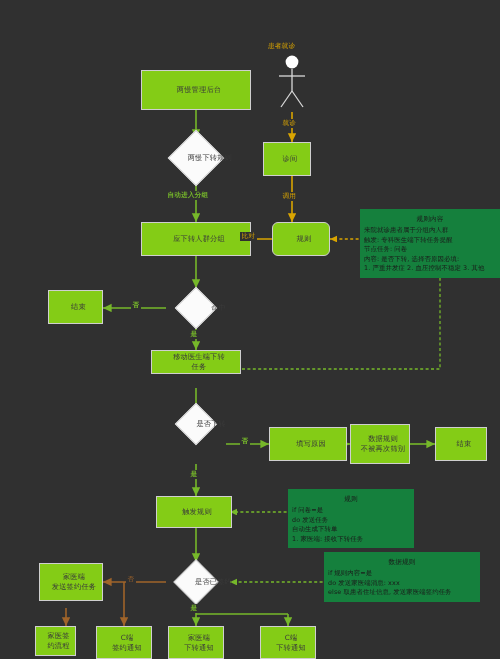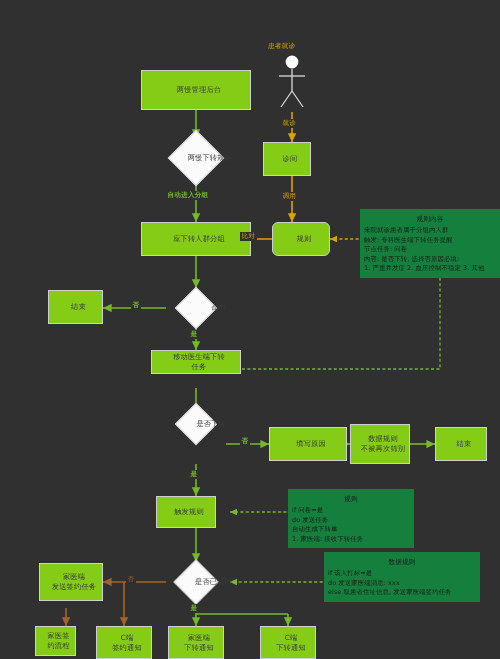--- a/index.html
+++ b/index.html
@@ -197,21 +197,21 @@
 
   <div class="node" style="left:350px;top:424px;width:60px;height:40px;flex-direction:column;">
     <span>数据规则</span>
     <span>不被再次筛别</span>
   </div>
 
   <div class="node" style="left:435px;top:427px;width:52px;height:34px;">
     <span>结束</span>
   </div>
 
-  <div class="node" style="left:156px;top:496px;width:60px;height:32px;">
+  <div class="node" style="left:156px;top:496px;width:76px;height:32px;">
     <span>触发规则</span>
   </div>
 
   <div class="diamond" style="left:160px;top:562px;width:72px;height:40px;">
     <div class="dshape" style="width:32px;height:32px;left:20px;top:4px;"></div>
     <div class="dlabel">是否已签约</div>
   </div>
 
   <div class="node" style="left:39px;top:563px;width:64px;height:38px;flex-direction:column;">
     <span>家医端</span>
@@ -260,18 +260,18 @@
   <div class="note" style="left:288px;top:489px;width:126px;">
     <span class="nt">规则</span>
     <span class="nl">if 问卷=是</span>
     <span class="nl">do  发送任务</span>
     <span class="nl">自动生成下转单</span>
     <span class="nl">1. 家医端: 接收下转任务</span>
   </div>
 
   <div class="note" style="left:324px;top:552px;width:156px;">
     <span class="nt">数据规则</span>
-    <span class="nl">if 该人打标=是</span>
+    <span class="nl">if 规则内容=是</span>
     <span class="nl">do  发送家医端消息: xxx</span>
     <span class="nl">else 取患者住址信息, 发送家医端签约任务</span>
   </div>
 
 </div>
 
 </body></html>

